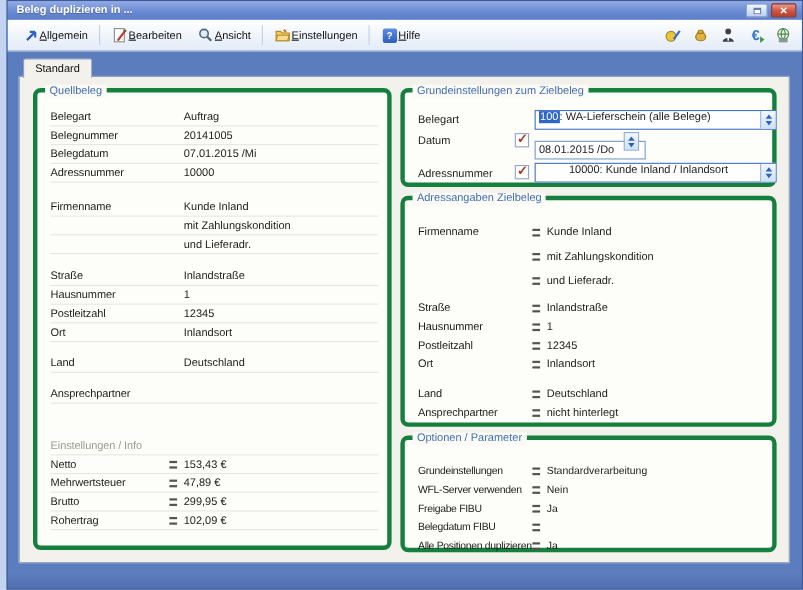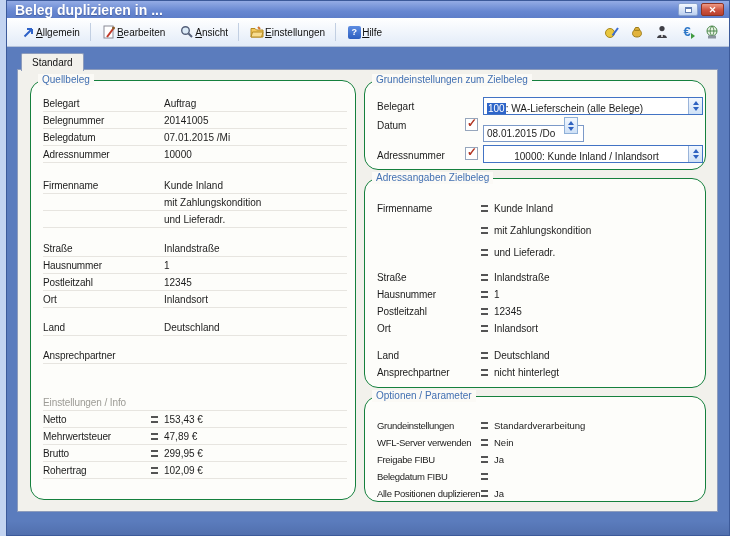--- a/index.html
+++ b/index.html
@@ -14,21 +14,21 @@
 
   
   .window{position:absolute;left:6px;top:0;width:724px;height:536px;box-sizing:border-box;
     background:#5b7cbd;border:1px solid #3c5a9a}
   .window::after{content:"";position:absolute;left:0;right:0;bottom:0;height:14px;
     background:linear-gradient(rgba(20,35,80,0),rgba(20,35,80,.14));pointer-events:none}
 
   .titlebar{position:absolute;left:0;top:0;right:0;height:17px;
     background:linear-gradient(#94ace5,#6787d1 60%,#5d7ec9);
     display:flex;align-items:center;padding-left:8px;box-sizing:border-box}
-  .title{color:#fff;font-weight:bold;font-size:14px;text-shadow:0 1px 1px rgba(20,30,70,.35);white-space:nowrap}
+  .title{color:#fff;font-weight:bold;font-size:10px;text-shadow:0 1px 1px rgba(20,30,70,.35);white-space:nowrap}
   .title-hint{margin-left:6px;font-style:italic;color:rgba(45,60,110,.55);font-size:10px;white-space:nowrap}
   .winbtns{position:absolute;right:5px;top:2px;display:flex;gap:3px}
   .wbtn{height:13px;border-radius:2px;box-sizing:border-box;cursor:default}
   .btn-restore{width:20px;background:linear-gradient(#f4f8fe,#bcd0f0);border:1px solid #89a2cf;position:relative}
   .btn-restore::after{content:"";position:absolute;left:6px;top:3px;width:7px;height:6px;box-sizing:border-box;
     border:1px solid #5f7db2;border-top-width:2px;background:#fff}
   .btn-close{width:23px;background:linear-gradient(#ee9a86,#cd5340 55%,#b7402d);border:1px solid #8e3425;
     color:#fff;text-align:center;position:relative}
   .btn-close::before{content:"✕";font-size:9px;font-weight:bold;line-height:12px}
 
@@ -50,21 +50,21 @@
   .euro-glyph::after{content:"";position:absolute;right:-3px;bottom:1px;border:3px solid transparent;border-left:4px solid #3f9a3f}
 
   
   .wbody{position:absolute;left:0;top:46px;right:0;bottom:0}
   .tab{position:absolute;left:14px;top:6px;height:17px;padding:0 10px;z-index:2;
     background:#f2f1ec;border:1px solid #8d9cbc;border-bottom:none;border-radius:2px 2px 0 0;
     line-height:17px;font-size:10px;color:#111;cursor:default}
   .panel{position:absolute;left:10px;top:22px;width:701px;height:443px;box-sizing:border-box;
     background:#f2f1ec;border:1px solid #8d9cbc}
 
-  .group{position:absolute;background:#fdfdfa;border:1px solid #15803d;border-radius:14px;box-sizing:border-box}
+  .group{position:absolute;background:#fdfdfa;border:4px solid #15803d;border-radius:7px;box-sizing:border-box}
   .gtitle{position:absolute;top:-7px;left:7px;background:#fbfaf6;padding:0 4px;
     color:#4270b2;font-size:10px;line-height:12px;white-space:nowrap}
   .g-quell{left:12px;top:10px;width:326px;height:420px}
   .g-grund{left:346px;top:10px;width:342px;height:90px}
   .g-adr{left:346px;top:108px;width:342px;height:210px}
   .g-opt{left:346px;top:326px;width:342px;height:106px}
 
   
   .rows{position:absolute;left:12px;right:8px;top:14px}
   .g-adr .rows{top:18px}
@@ -80,21 +80,21 @@
   .row .eq::before{content:"";display:block;width:7px;height:7px;box-sizing:border-box;
     border-top:2px solid #545454;border-bottom:2px solid #545454}
   .row .val{white-space:nowrap}
   .row.gap{border:none}
 
   
   .fgrow{position:absolute;left:12px;height:17px;display:flex;align-items:center}
   .fgrow .flbl{width:104px;white-space:nowrap}
   .fr1{top:17px}.fr2{top:36px}.fr3{top:66px}
   .combo{position:absolute;background:#fff;border:1px solid #4273c4;box-sizing:border-box;
-    display:flex;align-items:flex-end;padding:0 16px 0 3px;height:18px;white-space:nowrap;cursor:default}
+    display:flex;align-items:flex-start;padding:0 16px 0 3px;height:18px;white-space:nowrap;cursor:default}
   .combo.center{justify-content:center;padding-right:16px}
   .combo-belegart{left:118px;top:16px;width:220px}
   .combo-adress{left:118px;top:64px;width:220px}
   .sel{background:#2e65c9;color:#fff;padding:0 1px}
   .spin{position:absolute;right:0;top:0;bottom:0;width:13px;
     background:linear-gradient(#f2f7fe,#cfe1f6);border-left:1px solid #9ab4da;
     display:flex;flex-direction:column;align-items:center;justify-content:center}
   .spin::before{content:"";border:3px solid transparent;border-bottom:4px solid #2f62c0;margin-bottom:1px}
   .spin::after{content:"";border:3px solid transparent;border-top:4px solid #2f62c0;margin-top:1px}
   .checkbox{position:absolute;left:100px;width:13px;height:13px;background:#fff;

